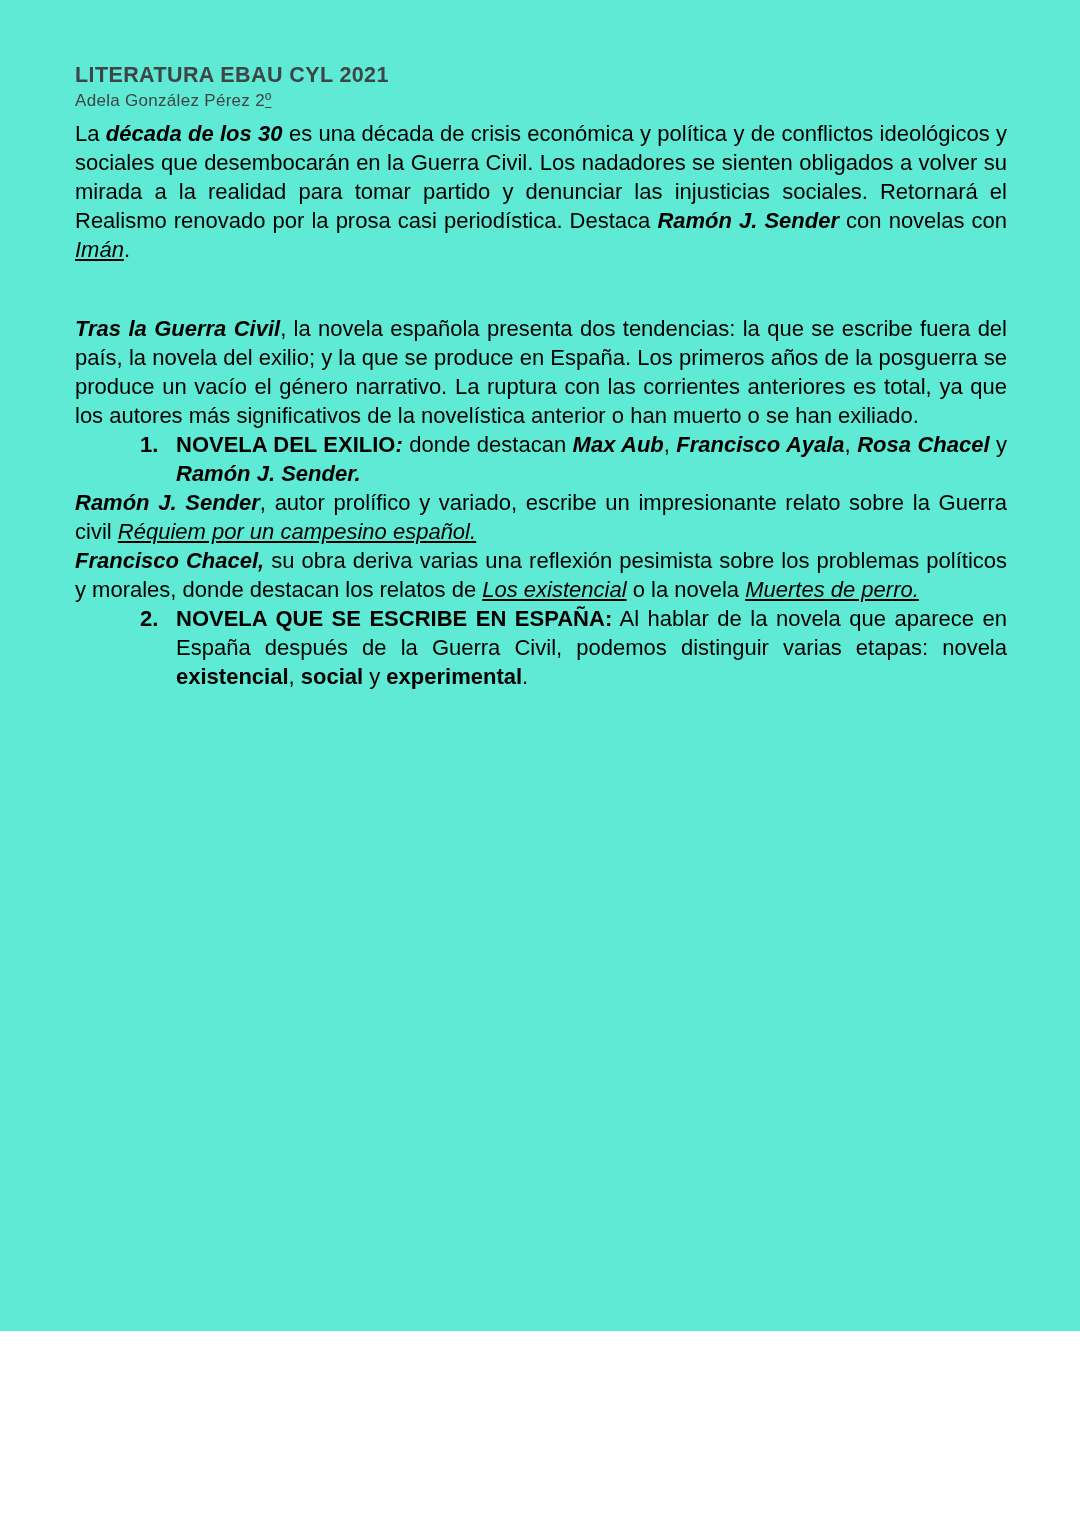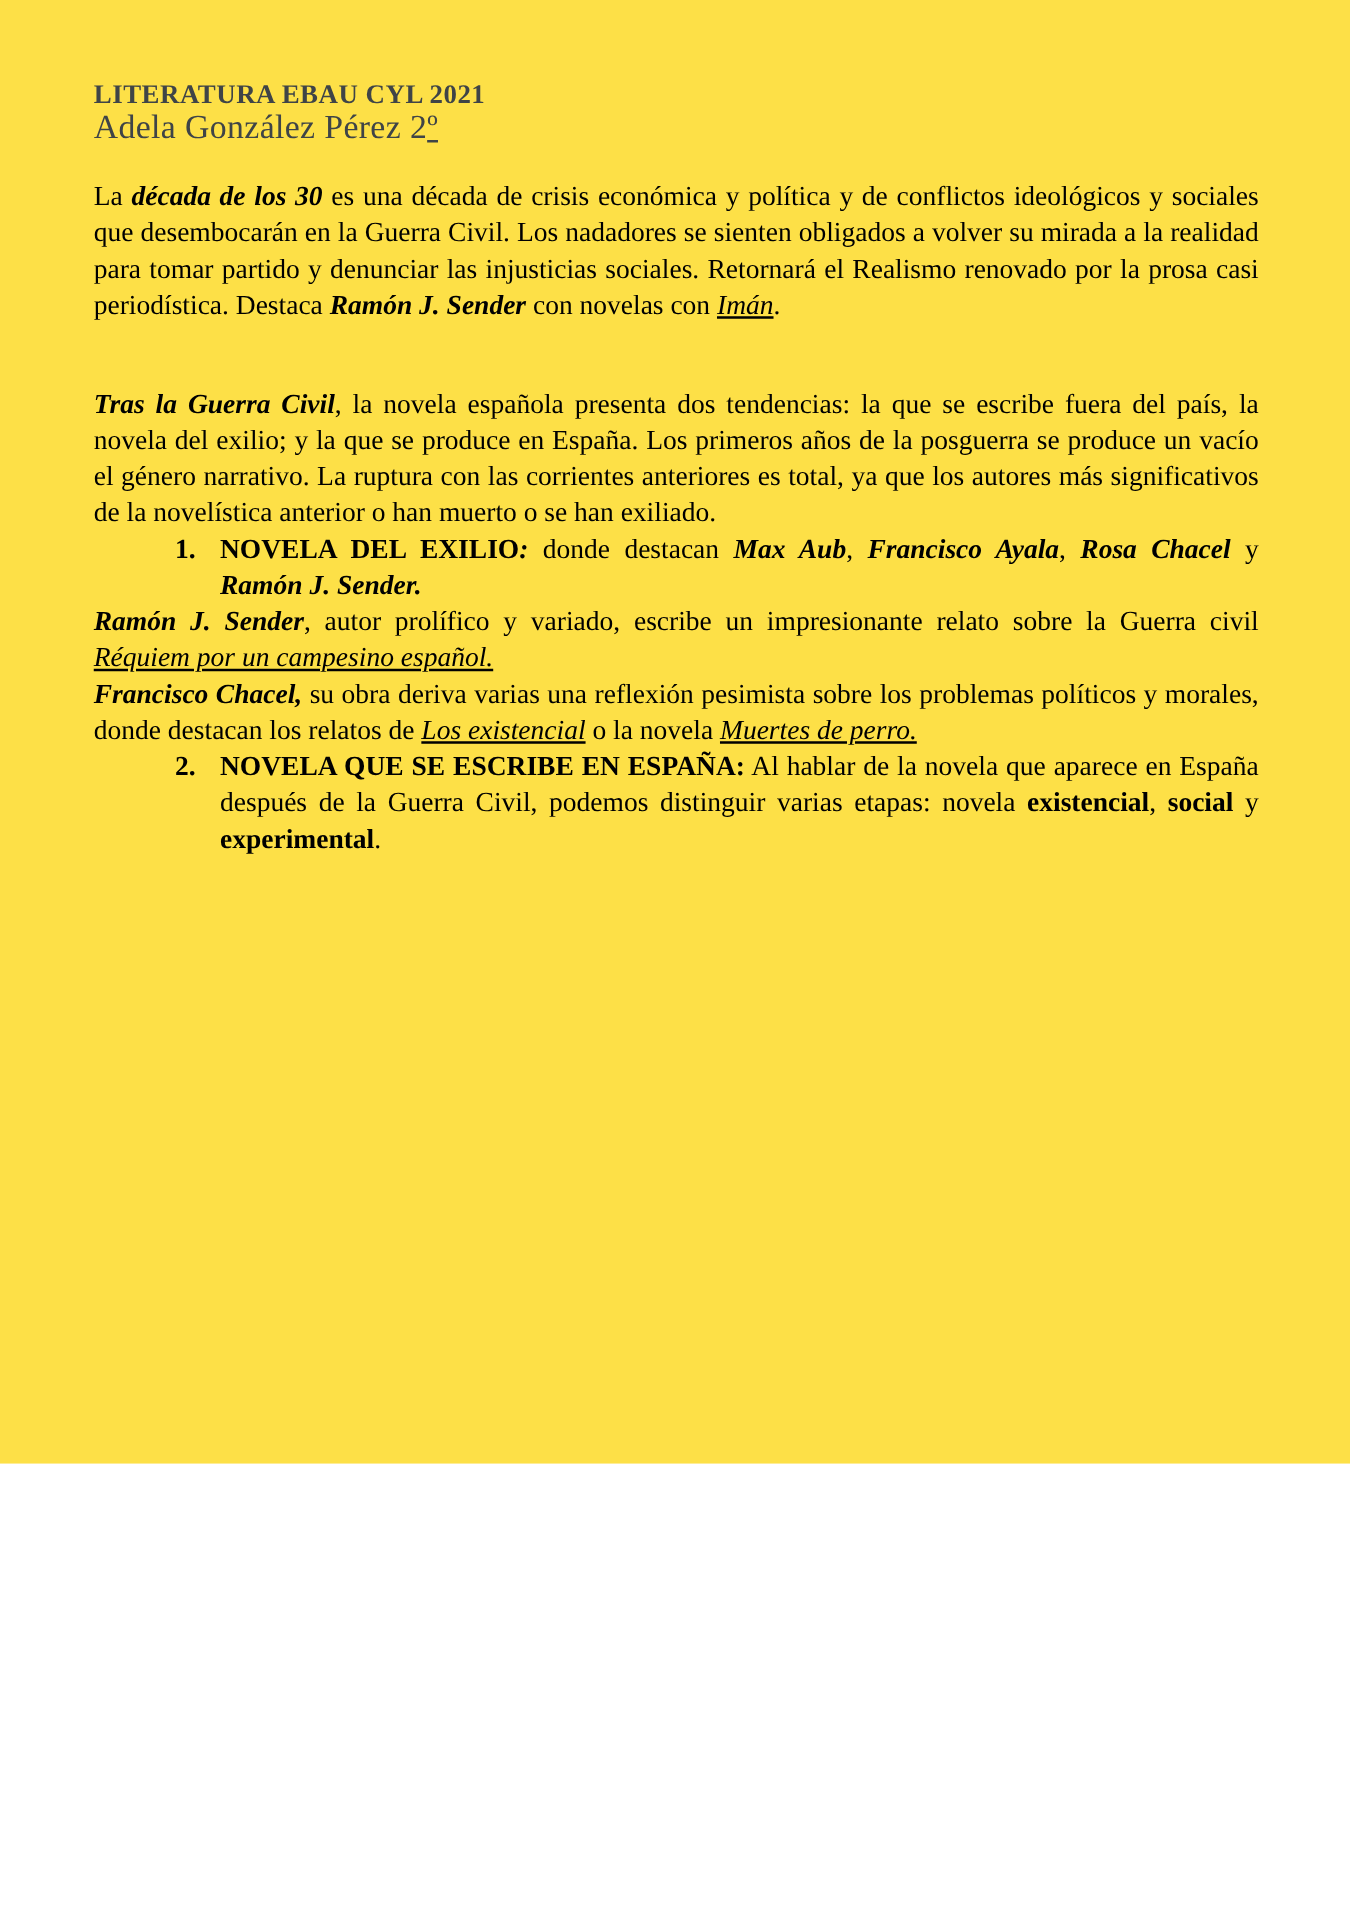--- a/index.html
+++ b/index.html
@@ -1,46 +1,46 @@
 <!DOCTYPE html>
 <html><head>
 <meta charset="utf-8">
 <style>
   html, body { margin: 0; padding: 0; background: #ffffff; }
   .page {
     position: relative;
     width: 1080px;
-    height: 1171px;
-    background: #fde047;
-    font-family: Liberation Serif, serif;
+    height: 1331px;
+    background: #5eead4;
+    font-family: Liberation Sans, sans-serif;
     color: #000000;
     overflow: hidden;
     box-sizing: border-box;
   }
   .content {
     padding: 62px 73px 0 75px;
   }
   .doc-header { color: #3f4447; }
   .doc-title {
     font-weight: bold;
     font-size: 21.5px;
     line-height: 26px;
     letter-spacing: 0.4px;
   }
   .doc-author {
-    font-size: 27px;
+    font-size: 17px;
     line-height: 26px;
     letter-spacing: 0.3px;
   }
   .body-text {
     font-size: 22px;
     line-height: 29px;
     text-align: justify;
   }
-  .para1 { margin-top: 28px; }
+  .para1 { margin-top: 5px; }
   .group2 { margin-top: 50px; }
   .list-item {
     display: flex;
     align-items: flex-start;
   }
   .list-number {
     box-sizing: border-box;
     padding-left: 65px;
     width: 101px;
     min-width: 101px;

